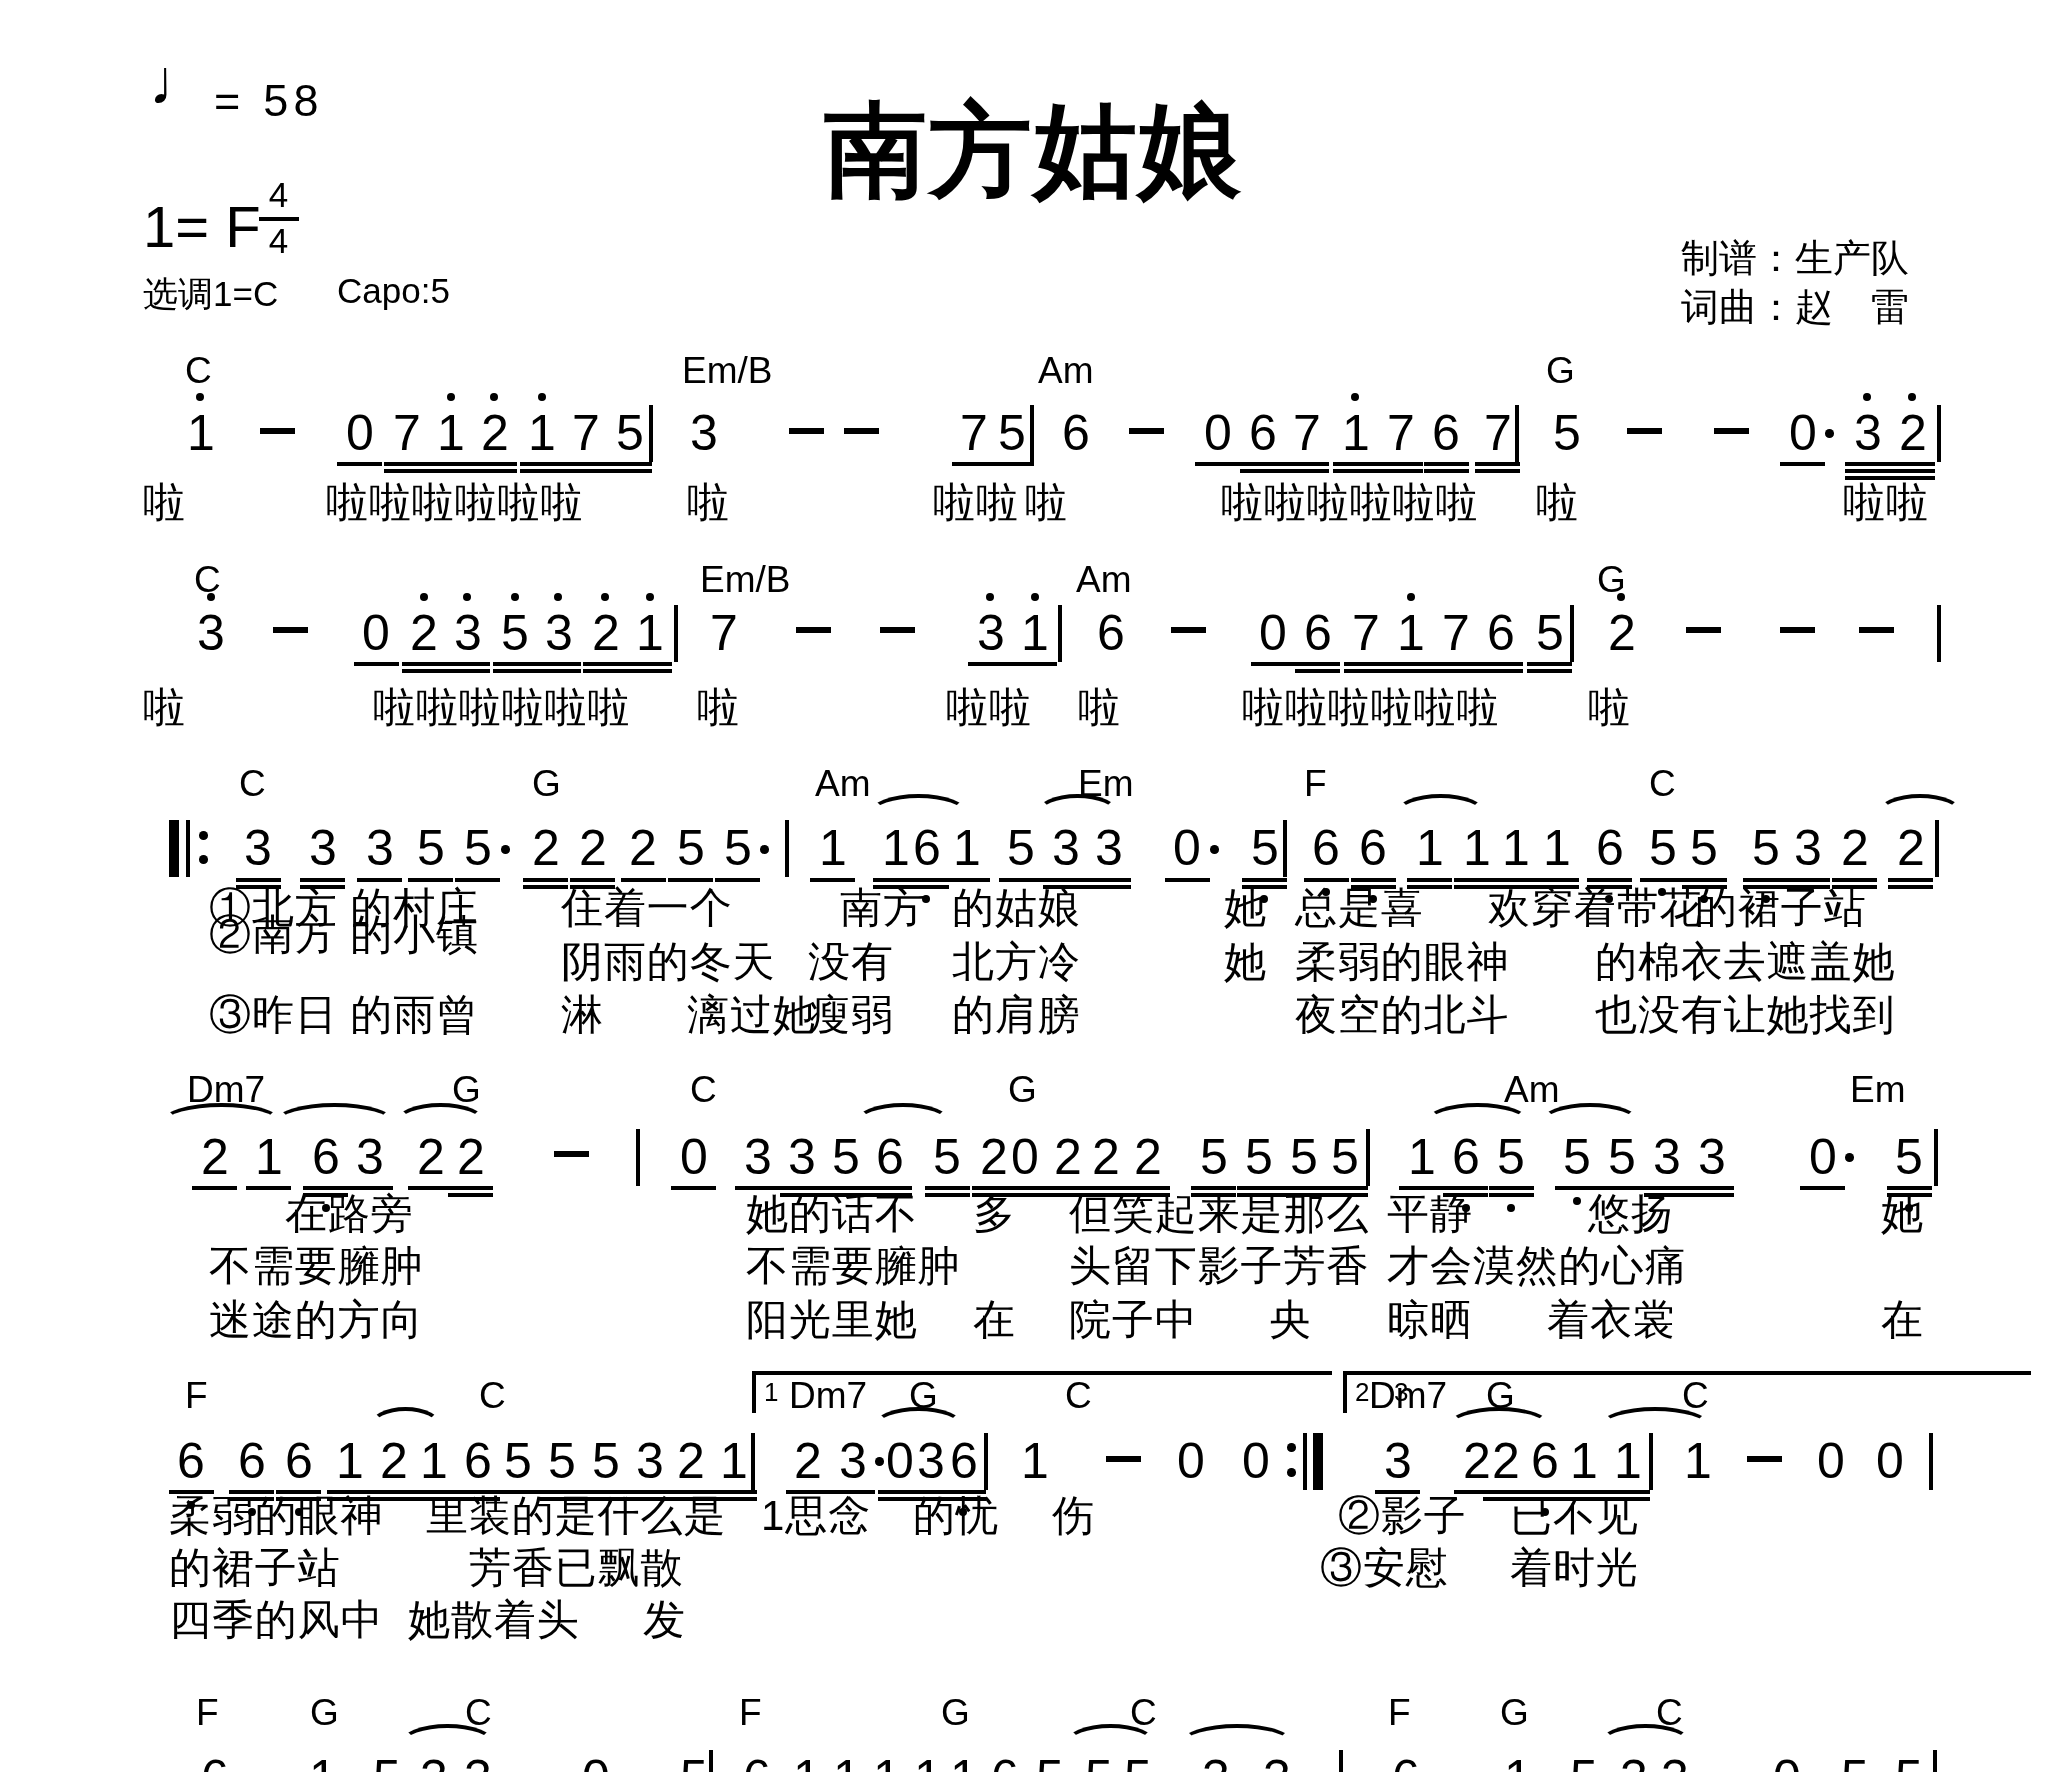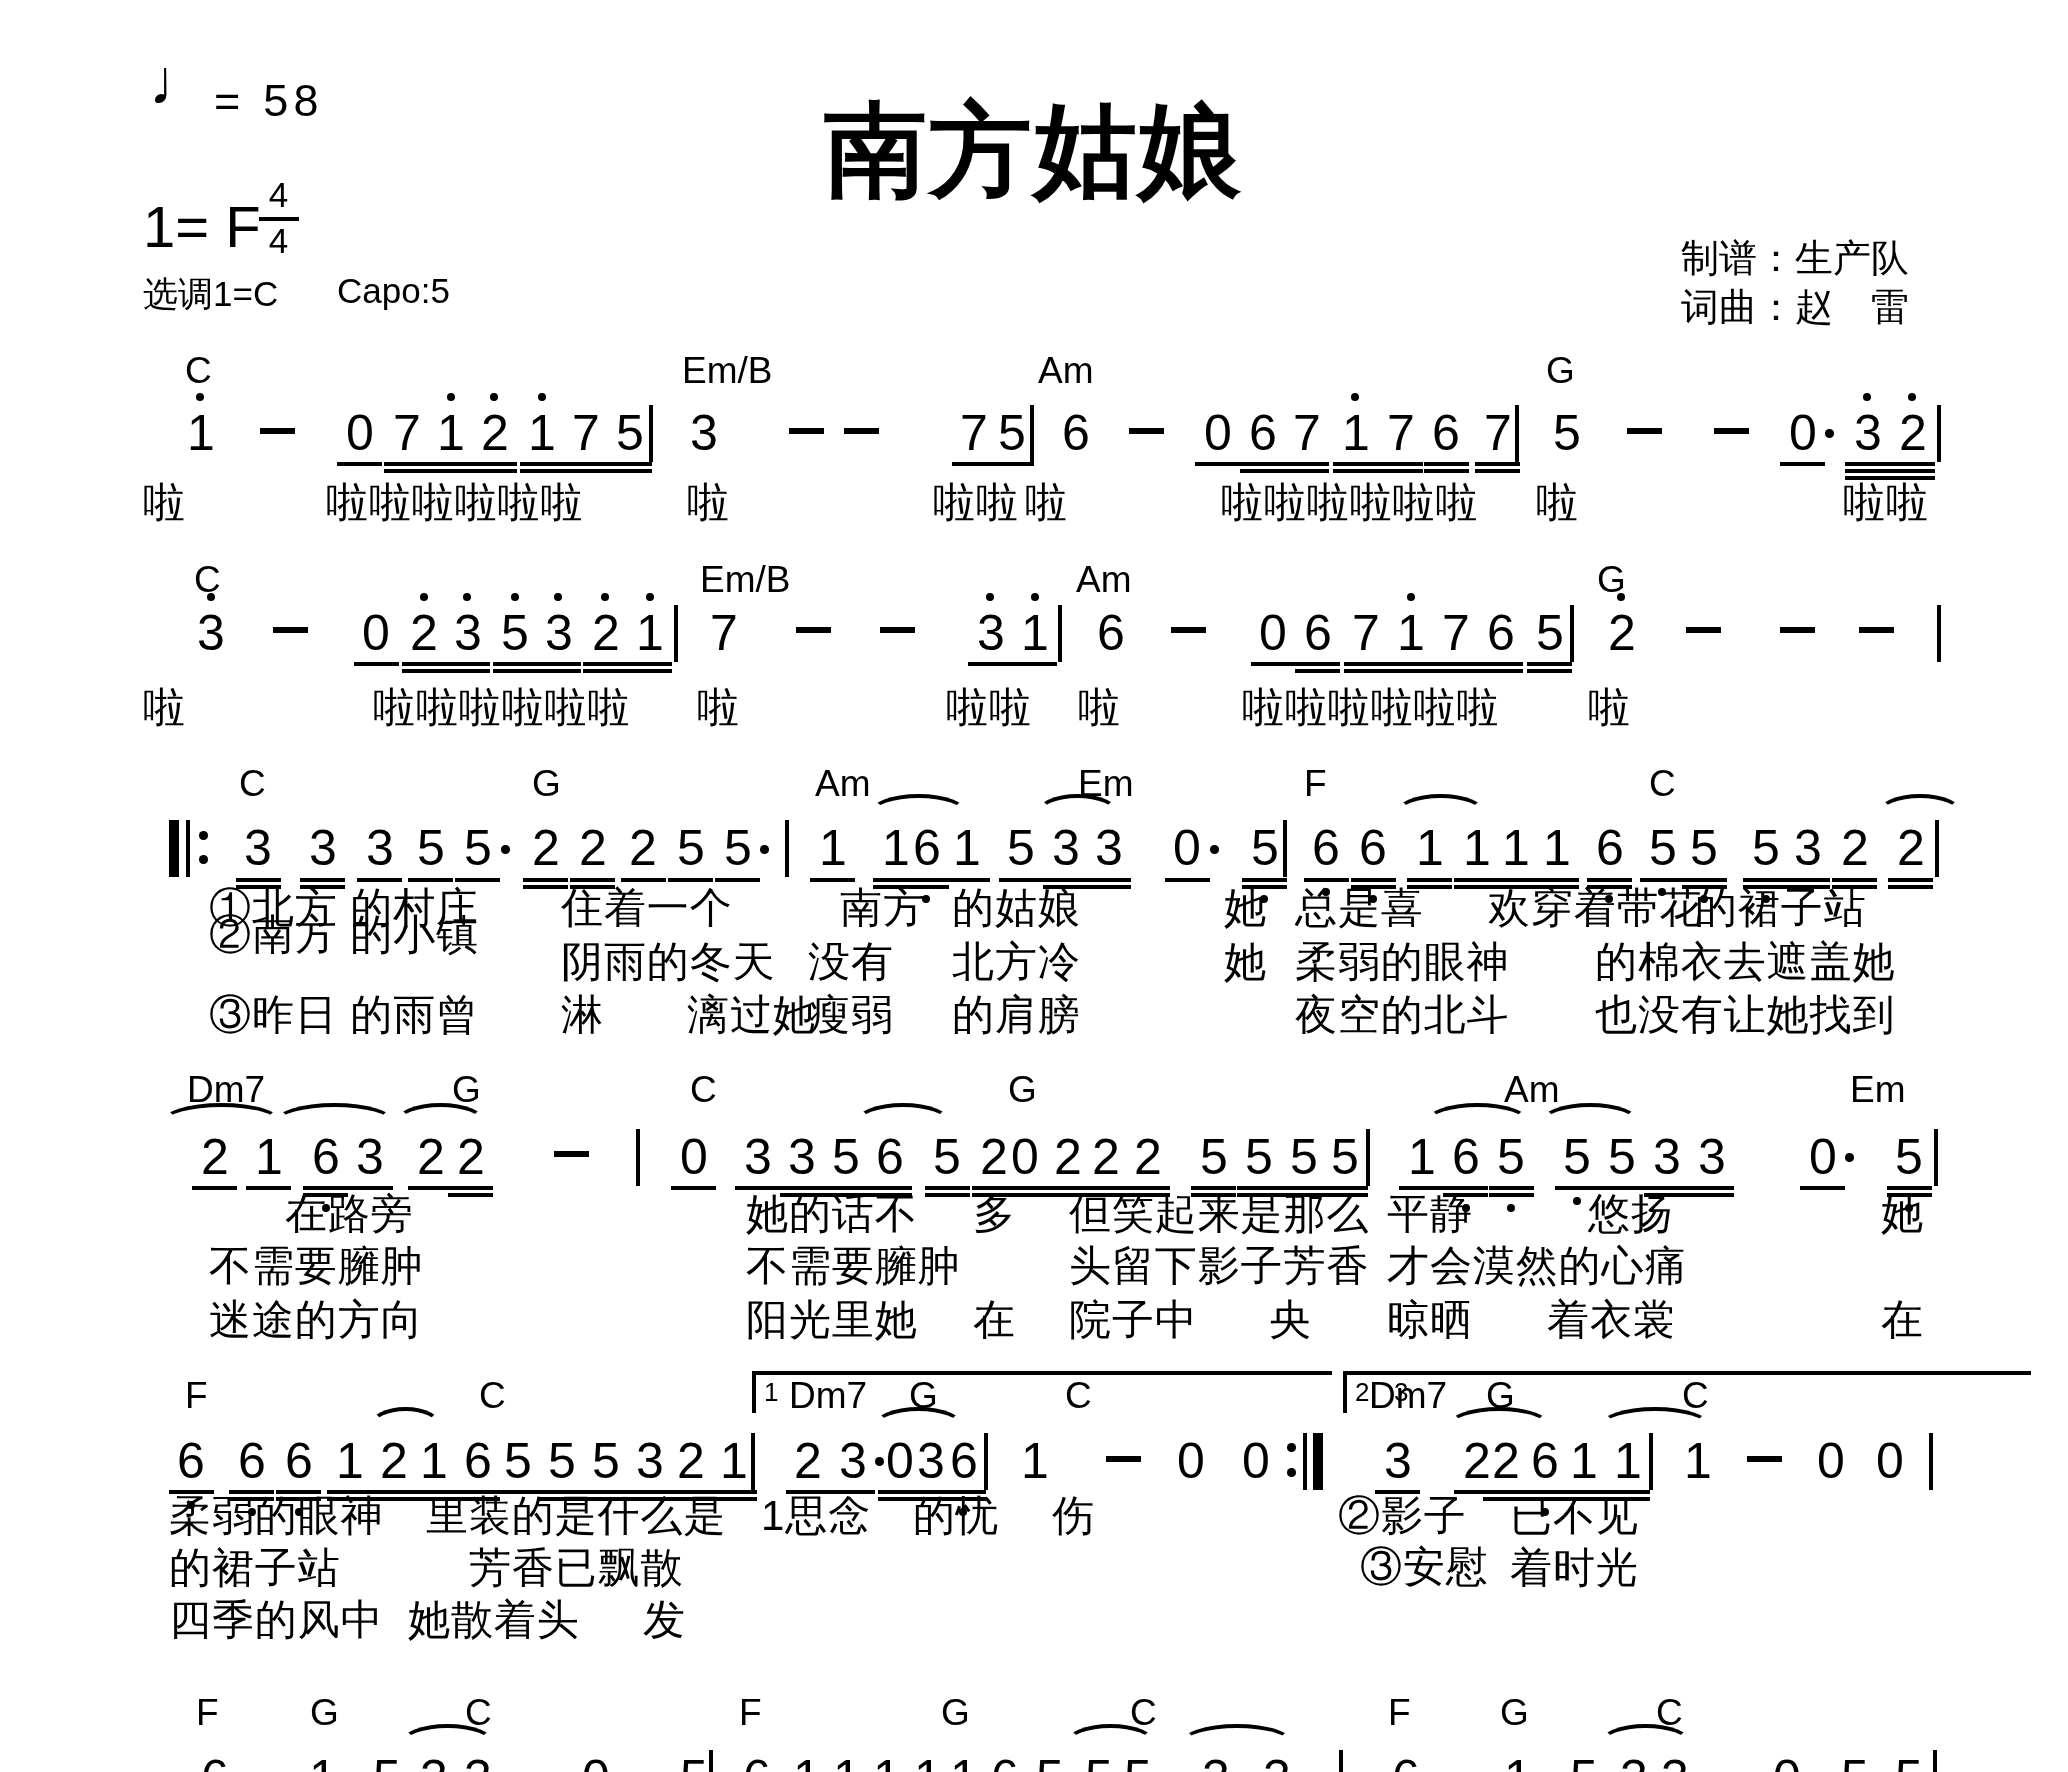--- a/index.html
+++ b/index.html
@@ -577,21 +577,21 @@
     <div class="abs arc" style="left: 1599px; top: 1407px; width: 104px;"></div>
     <div class="abs lyric" style="left: 169px; top: 1493px;">柔弱的眼神</div>
     <div class="abs lyric" style="left: 426px; top: 1493px;">里装的是什么是</div>
     <div class="abs lyric" style="left: 761px; top: 1493px;">1思念</div>
     <div class="abs lyric" style="left: 913px; top: 1493px;">的忧</div>
     <div class="abs lyric" style="left: 1052px; top: 1493px;">伤</div>
     <div class="abs lyric" style="left: 1338px; top: 1493px;">②影子</div>
     <div class="abs lyric" style="left: 1510px; top: 1493px;">已不见</div>
     <div class="abs lyric" style="left: 169px; top: 1545px;">的裙子站</div>
     <div class="abs lyric" style="left: 469px; top: 1545px;">芳香已飘散</div>
-    <div class="abs lyric" style="left: 1360px; top: 1545px; font-family: Liberation Serif, serif;">③安慰</div>
+    <div class="abs lyric" style="left: 1320px; top: 1545px;">③安慰</div>
     <div class="abs lyric" style="left: 1510px; top: 1545px;">着时光</div>
     <div class="abs lyric" style="left: 169px; top: 1597px;">四季的风中</div>
     <div class="abs lyric" style="left: 408px; top: 1597px;">她散着头</div>
     <div class="abs lyric" style="left: 643px; top: 1597px;">发</div>
     <div class="abs chord" style="left: 196px; top: 1692px;">F</div>
     <div class="abs chord" style="left: 310px; top: 1692px;">G</div>
     <div class="abs chord" style="left: 465px; top: 1692px;">C</div>
     <div class="abs chord" style="left: 739px; top: 1692px;">F</div>
     <div class="abs chord" style="left: 941px; top: 1692px;">G</div>
     <div class="abs chord" style="left: 1130px; top: 1692px;">C</div>

